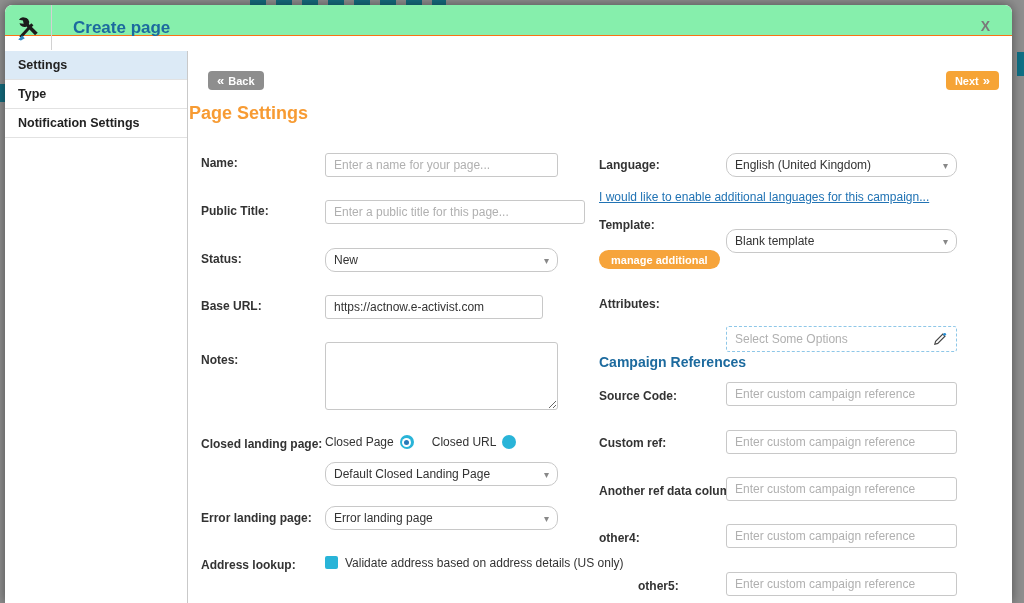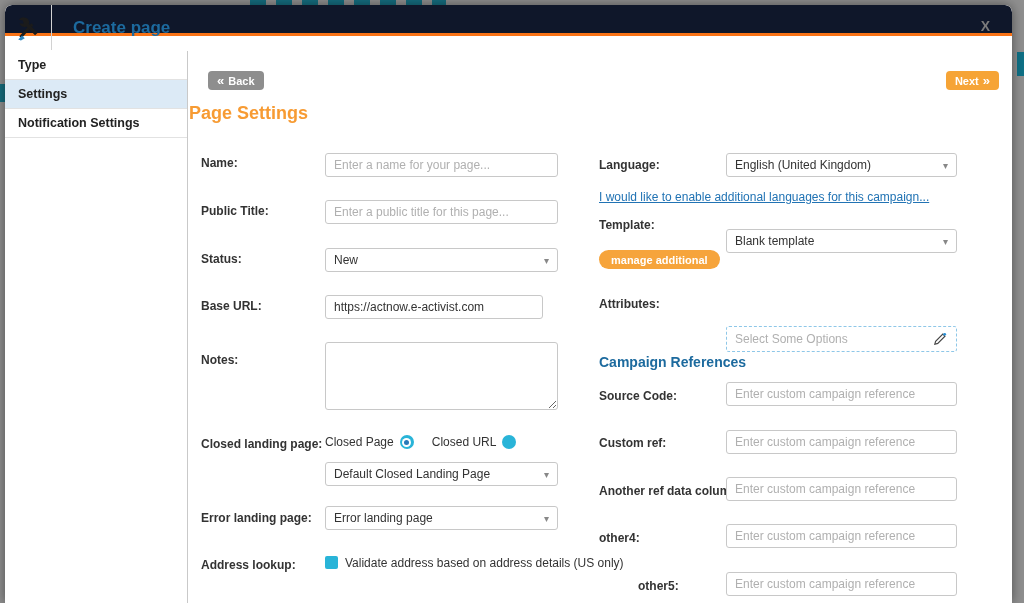--- a/index.html
+++ b/index.html
@@ -9,22 +9,22 @@
   
   .frag-top-letters { position:absolute; left:250px; top:0; width:196px; height:5px;
     background:repeating-linear-gradient(90deg,#156d7f 0 16px, transparent 16px 26px); }
   .frag-right-block { position:absolute; right:0; top:52px; width:7px; height:24px; background:#0f7186; }
   .frag-left-block  { position:absolute; left:0; top:84px; width:5px; height:18px; background:#156d7f; }
 
   
   .modal { position:absolute; left:5px; top:5px; width:1007px; height:598px; background:#fff;
     border-radius:7px 7px 0 0; box-shadow:0 0 12px rgba(0,0,0,.45); overflow:hidden; }
 
-  .modal-header { position:absolute; left:0; top:0; right:0; height:31px; background:#0f172a;
-    border-bottom:3px solid #f97316; border-radius:7px 7px 0 0; }
+  .modal-header { position:absolute; left:0; top:0; right:0; height:31px; background:#86efac;
+    border-bottom:1px solid #f97316; border-radius:7px 7px 0 0; }
   .icon-cell { position:absolute; left:0; top:0; width:47px; height:45px; border-right:1px solid #d2d2d2;
     display:flex; align-items:center; justify-content:center; }
   .dialog-title { position:absolute; left:68px; top:13px; font-size:17px; font-weight:bold; color:#1c6a9e; }
   .close-btn { position:absolute; right:22px; top:13px; font-size:14px; font-weight:bold; color:#7a7a7a; cursor:pointer; }
 
   .sidebar { position:absolute; left:0; top:46px; width:183px; bottom:0; background:#fff; border-right:1px solid #c9c9c9; }
   .side-item { height:29px; line-height:28px; padding-left:13px; font-size:12.5px; font-weight:bold; color:#222;
     border-bottom:1px solid #e2e2e2; cursor:pointer; }
   .side-item.active { background:#dceaf6; }
 
@@ -37,21 +37,21 @@
   .chev { font-size:13px; line-height:1; }
 
   .page-heading { position:absolute; left:0; top:52px; font-size:18px; font-weight:bold; color:#f79b33; }
 
   .lbl { position:absolute; font-size:12px; font-weight:bold; color:#333; white-space:nowrap; }
 
   .tinput { position:absolute; height:24px; border:1px solid #c8c8c8; border-radius:3px; padding:0 8px;
     font-size:12px; color:#333; font-family:"Liberation Sans",sans-serif; background:#fff; }
   .tinput::placeholder { color:#b0b0b0; }
 
-  .sel { position:absolute; height:24px; border:1px solid #c8c8c8; border-radius:3px; background:#fff;
+  .sel { position:absolute; height:24px; border:1px solid #c8c8c8; border-radius:10px; background:#fff;
     font-size:12px; color:#333; display:flex; align-items:center; padding:4px 8px; cursor:pointer; }
   .sel .arrow { position:absolute; right:8px; color:#888; font-size:10px; }
 
   .tarea { position:absolute; border:1px solid #c8c8c8; border-radius:3px; font-family:"Liberation Sans",sans-serif;
     font-size:12px; padding:4px 8px; resize:both; }
 
   .radio-row { position:absolute; display:flex; align-items:center; gap:6px; font-size:12px; color:#333; }
   .radio-sel { width:14px; height:14px; border-radius:50%; background:#29b4d8; position:relative; cursor:pointer; }
   .radio-sel::before { content:""; position:absolute; left:2.5px; top:2.5px; width:9px; height:9px; border-radius:50%; background:#fff; }
   .radio-sel::after { content:""; position:absolute; left:4.5px; top:4.5px; width:5px; height:5px; border-radius:50%; background:#2a7ab8; }
@@ -87,43 +87,43 @@
         <path d="M4 19.5 L15 7.5 L17 9.5 L6 21.5 Z" fill="#1b1b1b"></path>
         <path d="M3 22.5 L6.5 19 L9 21.5 L5.5 23.5 Z" fill="#2e86c1"></path>
         <path d="M8.5 2.2 A4.6 4.6 0 0 0 3.6 4.4 L7.3 5 L8 8 L4.1 7.6 A4.6 4.6 0 0 0 10.6 10.6 L18.5 18.8 L21 16.3 L12.8 8.4 A4.6 4.6 0 0 0 8.5 2.2 Z" fill="#1b1b1b"></path>
       </svg>
     </div>
     <div class="dialog-title">Create page</div>
     <div class="close-btn">X</div>
   </div>
 
   <div class="sidebar">
+    <div class="side-item active">Settings</div>
     <div class="side-item">Type</div>
-    <div class="side-item active">Settings</div>
     <div class="side-item">Notification Settings</div>
   </div>
 
   <div class="content">
 
     <button class="btn btn-back">
       <span class="chev">«</span>
       <span>Back</span>
     </button>
     <button class="btn btn-next">
       <span>Next</span>
       <span class="chev">»</span>
     </button>
 
     <div class="page-heading">Page Settings</div>
 
     <div class="lbl" style="left:12px; top:105px;">Name:</div>
     <input class="tinput" style="left: 136px; top: 102px; width: 233px;" placeholder="Enter a name for your page...">
 
     <div class="lbl" style="left:12px; top:153px;">Public Title:</div>
-    <input class="tinput" style="left: 136px; top: 149px; width: 233px;" placeholder="Enter a public title for this page...">
+    <input class="tinput" style="left: 136px; top: 149px; width: 260px;" placeholder="Enter a public title for this page...">
 
     <div class="lbl" style="left:12px; top:201px;">Status:</div>
     <div class="sel" style="left:136px; top:197px; width:233px;">
       <span>New</span>
       <span class="arrow">▾</span>
     </div>
 
     <div class="lbl" style="left:12px; top:248px;">Base URL:</div>
     <input class="tinput" style="left: 136px; top: 244px; width: 218px;" value="https://actnow.e-activist.com">
 

